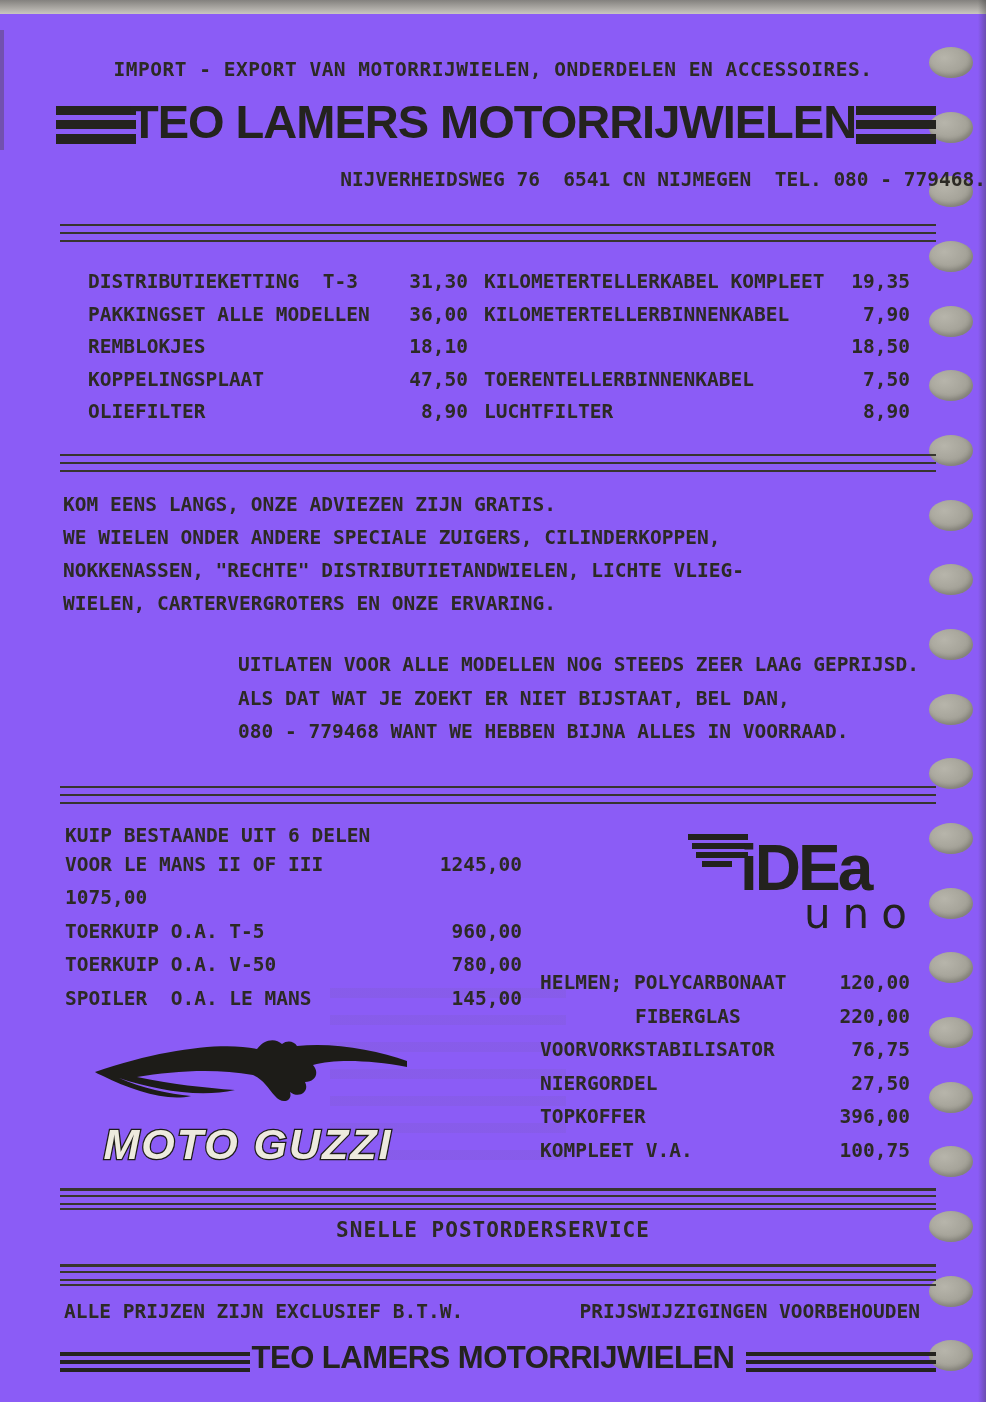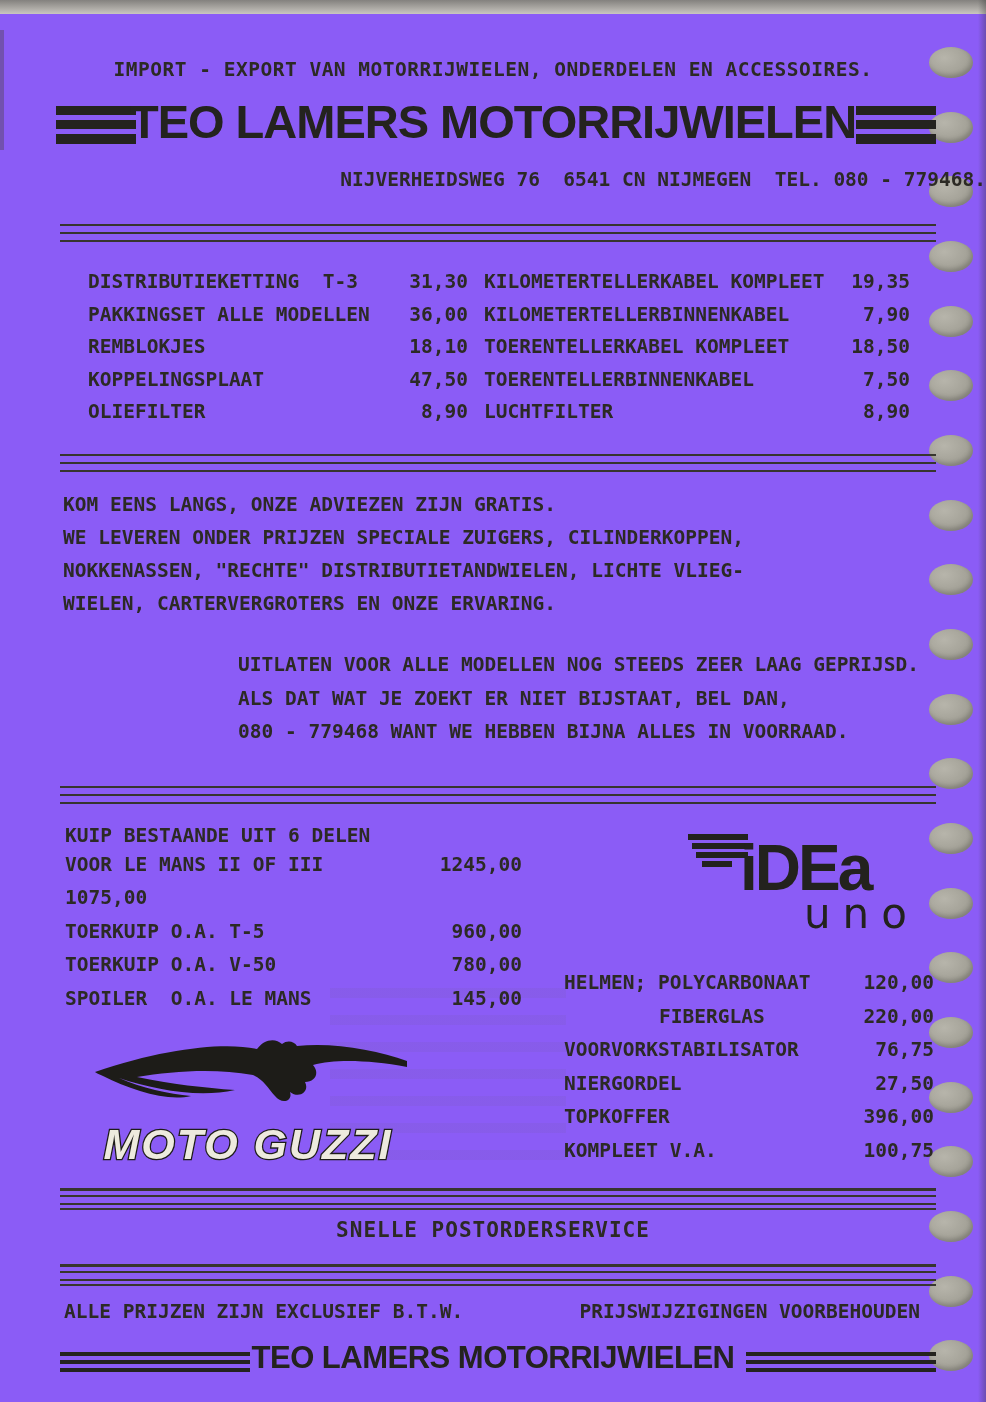--- a/index.html
+++ b/index.html
@@ -44,21 +44,21 @@
   
   .intro{position:absolute;top:488px;left:63px;font-size:19.5px;font-weight:bold;line-height:33px;}
   .exhaust{position:absolute;top:648px;left:238px;font-size:19.5px;font-weight:bold;line-height:33.5px;}
   
   .fairings{position:absolute;top:824px;left:65px;width:457px;font-size:19.5px;font-weight:bold;}
   .fairings .head{line-height:24px;white-space:pre;}
   .fairings .row{display:flex;line-height:33.4px;}
   .fairings .lbl{flex:1;white-space:pre;}
   .fairings .prc{text-align:right;white-space:pre;}
   
-  .accessories{position:absolute;top:966px;left:540px;width:370px;font-size:19.5px;font-weight:bold;margin-left:24px;}
+  .accessories{position:absolute;top:966px;left:540px;width:370px;font-size:19.5px;font-weight:bold;}
   .accessories .row{display:flex;line-height:33.5px;}
   .accessories .lbl{flex:1;white-space:pre;}
   .accessories .lbl.indent{padding-left:95px;}
   .accessories .prc{text-align:left;white-space:pre;}
   
   .idea-logo{position:absolute;left:688px;top:816px;}
   .guzzi-logo{position:absolute;left:85px;top:1016px;}
   
   .service{position:absolute;top:1218px;left:0;width:100%;text-align:center;
            font-size:21px;font-weight:bold;letter-spacing:1px;}
@@ -123,42 +123,41 @@
     </div>
     <div class="row">
       <span class="pl-label t">PAKKINGSET ALLE MODELLEN</span>
       <span class="pl-price t">36,00</span>
       <span class="pr-label t">KILOMETERTELLERBINNENKABEL</span>
       <span class="pr-price t">7,90</span>
     </div>
     <div class="row">
       <span class="pl-label t">REMBLOKJES</span>
       <span class="pl-price t">18,10</span>
-      <span class="pr-label t">TOERENTELLERKABEL KOMPLEET</span>
       <span class="pr-price t">18,50</span>
     </div>
     <div class="row">
       <span class="pl-label t">KOPPELINGSPLAAT</span>
       <span class="pl-price t">47,50</span>
       <span class="pr-label t">TOERENTELLERBINNENKABEL</span>
       <span class="pr-price t">7,50</span>
     </div>
     <div class="row">
       <span class="pl-label t">OLIEFILTER</span>
       <span class="pl-price t">8,90</span>
       <span class="pr-label t">LUCHTFILTER</span>
       <span class="pr-price t">8,90</span>
     </div>
   </div>
 
   <div class="rule3" style="top:454px"></div>
 
   <div class="intro">
     <div class="t">KOM EENS LANGS, ONZE ADVIEZEN ZIJN GRATIS.</div>
-    <div class="t">WE LEVEREN ONDER PRIJZEN SPECIALE ZUIGERS, CILINDERKOPPEN,</div>
+    <div class="t">WE WIELEN ONDER ANDERE SPECIALE ZUIGERS, CILINDERKOPPEN,</div>
     <div class="t">NOKKENASSEN, "RECHTE" DISTRIBUTIETANDWIELEN, LICHTE VLIEG-</div>
     <div class="t">WIELEN, CARTERVERGROTERS EN ONZE ERVARING.</div>
   </div>
 
   <div class="exhaust">
     <div class="t">UITLATEN VOOR ALLE MODELLEN NOG STEEDS ZEER LAAG GEPRIJSD.</div>
     <div class="t">ALS DAT WAT JE ZOEKT ER NIET BIJSTAAT, BEL DAN,</div>
     <div class="t">080 - 779468 WANT WE HEBBEN BIJNA ALLES IN VOORRAAD.</div>
   </div>
 

